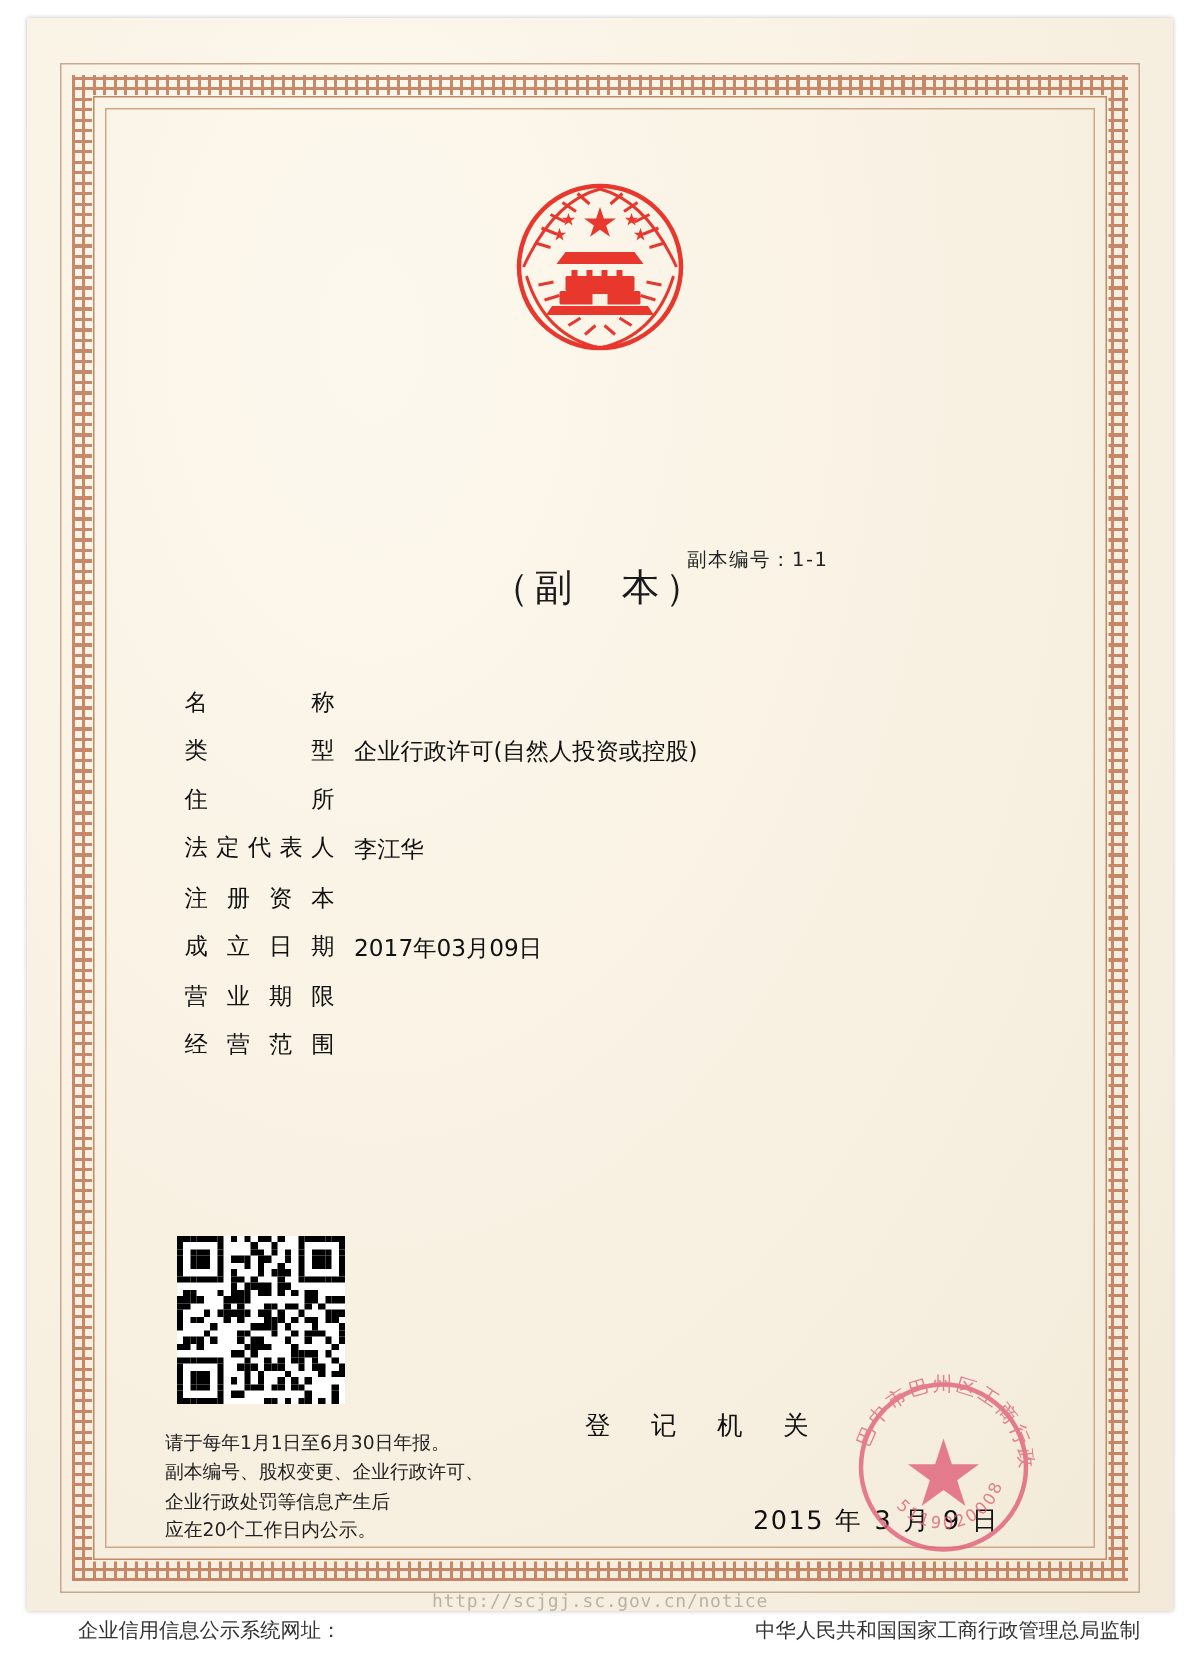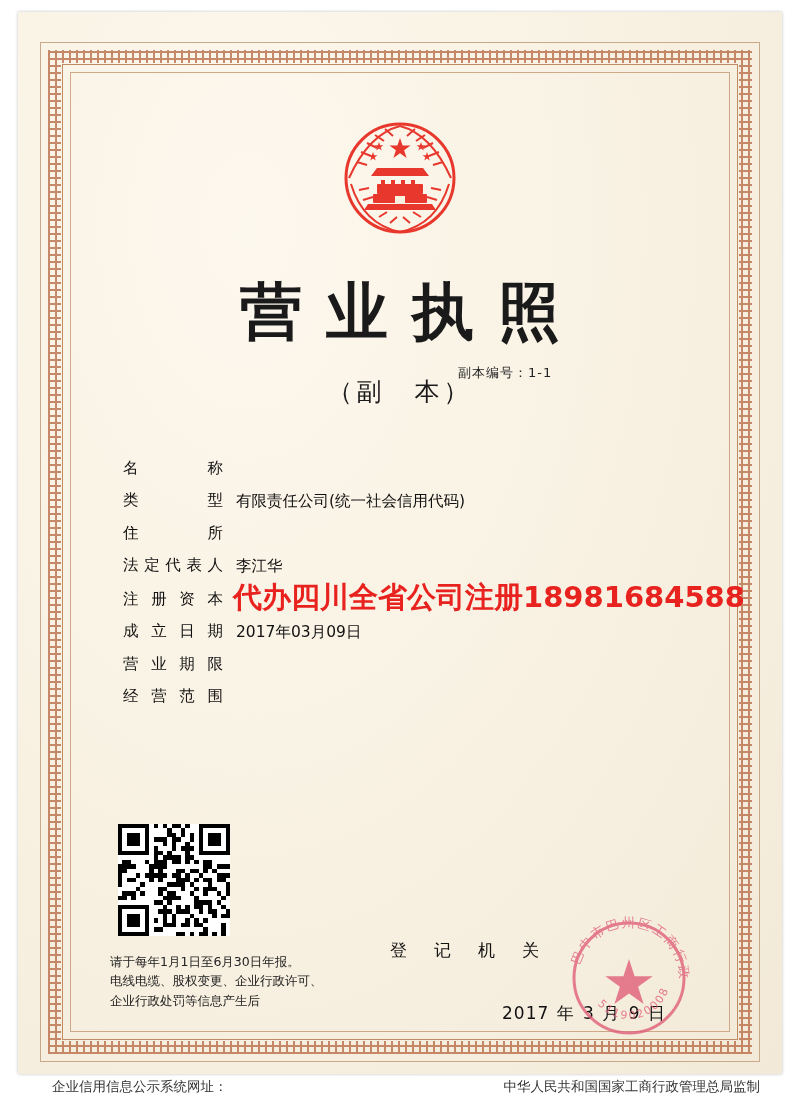--- a/index.html
+++ b/index.html
@@ -306,40 +306,39 @@
         <g>
           <polygon points="44,30 45.1,33.2 48.4,33.2 45.7,35.2 46.7,38.4 44,36.4 41.3,38.4 42.3,35.2 39.6,33.2 42.9,33.2"></polygon>
           <polygon points="38,40 39.1,43.2 42.4,43.2 39.7,45.2 40.7,48.4 38,46.4 35.3,48.4 36.3,45.2 33.6,43.2 36.9,43.2"></polygon>
           <polygon points="86,30 87.1,33.2 90.4,33.2 87.7,35.2 88.7,38.4 86,36.4 83.3,38.4 84.3,35.2 81.6,33.2 84.9,33.2"></polygon>
           <polygon points="92,40 93.1,43.2 96.4,43.2 93.7,45.2 94.7,48.4 92,46.4 89.3,48.4 90.3,45.2 87.6,43.2 90.9,43.2"></polygon>
         </g>
       </g>
     </svg>
   </div>
 
-  <div class="main-title">营业执照</div>
   <div class="sub-title">（副　本）</div>
   <div class="copy-no">副本编号：1-1</div>
 
 
   <div class="fields">
 
     <div class="row">
       <div class="label">
         <span>名</span>
         <span>称</span>
       </div>
     </div>
 
     <div class="row">
       <div class="label">
         <span>类</span>
         <span>型</span>
       </div>
-      <div class="value">有限责任公司(统一社会信用代码)</div>
+      <div class="value">企业行政许可(自然人投资或控股)</div>
     </div>
 
     <div class="row">
       <div class="label">
         <span>住</span>
         <span>所</span>
       </div>
     </div>
 
     <div class="row">
@@ -386,21 +385,20 @@
       <div class="label">
         <span>经</span>
         <span>营</span>
         <span>范</span>
         <span>围</span>
       </div>
     </div>
 
   </div>
 
-  <div class="ad-overlay">代办四川全省公司注册18981684588</div>
 
   <div class="qr">
     <div class="qr-grid" id="qr-grid">
         <i></i>
         <i></i>
         <i></i>
         <i></i>
         <i></i>
         <i></i>
         <i></i>
@@ -1020,28 +1018,29 @@
         <i style="background: transparent;"></i>
         <i></i>
         <i style="background: transparent;"></i>
         <i></i>
         <i style="background: transparent;"></i>
       </div>
   </div>
 
   <div class="notes">
     <div>请于每年1月1日至6月30日年报。</div>
-    <div>电线电缆、股权变更、企业行政许可、</div>
+    <div>副本编号、股权变更、企业行政许可、</div>
     <div>企业行政处罚等信息产生后</div>
+    <div>应在20个工作日内公示。</div>
   </div>
 
   <div class="authority">登　记　机　关</div>
 
   <div class="issue-date">
-    <span class="num">2017</span>
+    <span class="num">2015</span>
     <span>年</span>
     <span class="num">3</span>
     <span>月</span>
     <span class="num">9</span>
     <span>日</span>
   </div>
 
   <div class="seal">
     <svg width="142" height="142" viewBox="0 0 142 142">
       <defs>
@@ -1053,16 +1052,17 @@
       <polygon points="71,52 76.6,69.2 94.7,69.2 80.1,79.8 85.6,97 71,86.4 56.4,97 61.9,79.8 47.3,69.2 65.4,69.2" fill="#e0607a"></polygon>
       <text font-family="DejaVu Sans, sans-serif" font-size="13" fill="#e0607a" letter-spacing="2">
         <textPath href="#sealArcTop" startOffset="8%">巴中市巴州区工商行政管理局登记专用章</textPath>
       </text>
       <text font-family="DejaVu Sans, sans-serif" font-size="11" fill="#e0607a" letter-spacing="2">
         <textPath href="#sealArcBottom" startOffset="22%">5119020008</textPath>
       </text>
     </svg>
   </div>
 
+  <div class="faint-url">http://scjgj.sc.gov.cn/notice</div>
 </div>
 
 <div class="footer-left">企业信用信息公示系统网址：</div>
 <div class="footer-right">中华人民共和国国家工商行政管理总局监制</div>
 
 </body></html>

